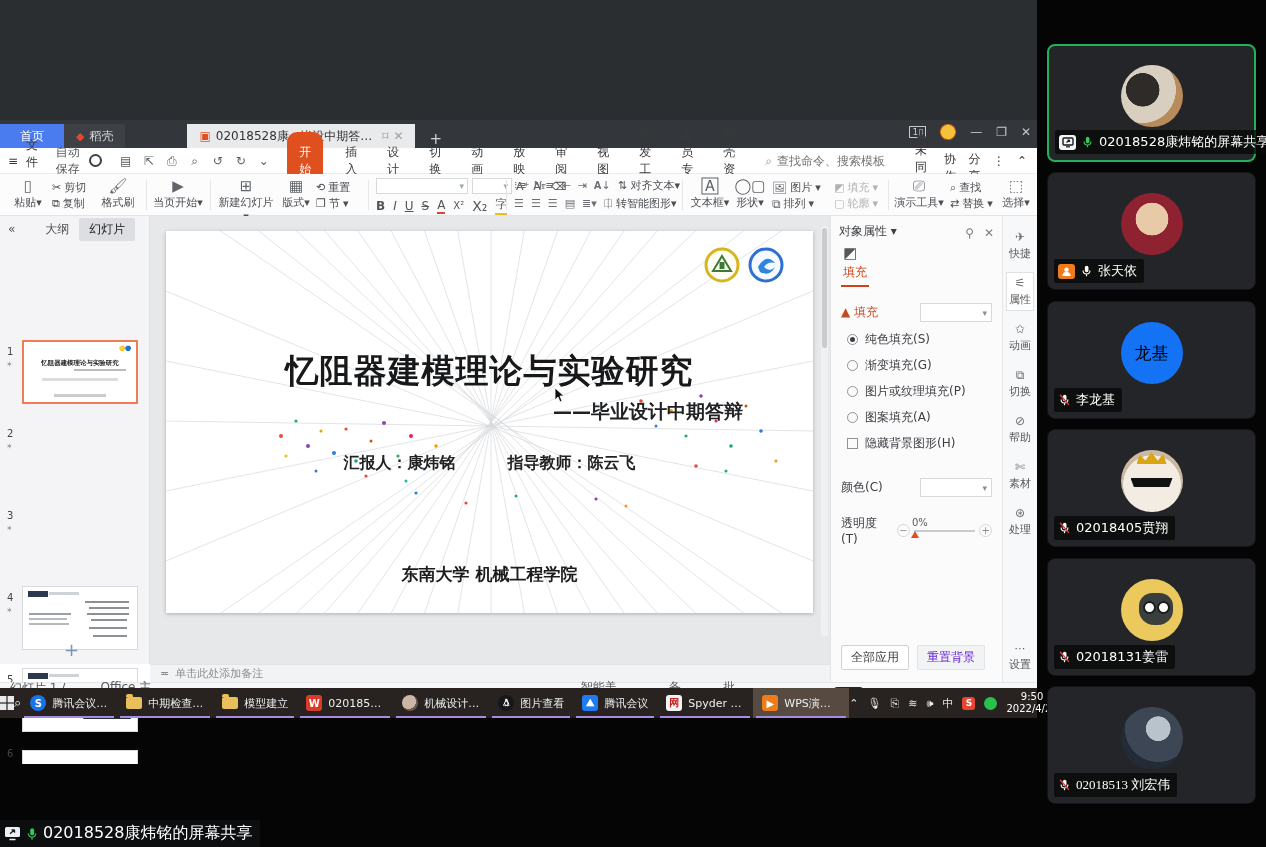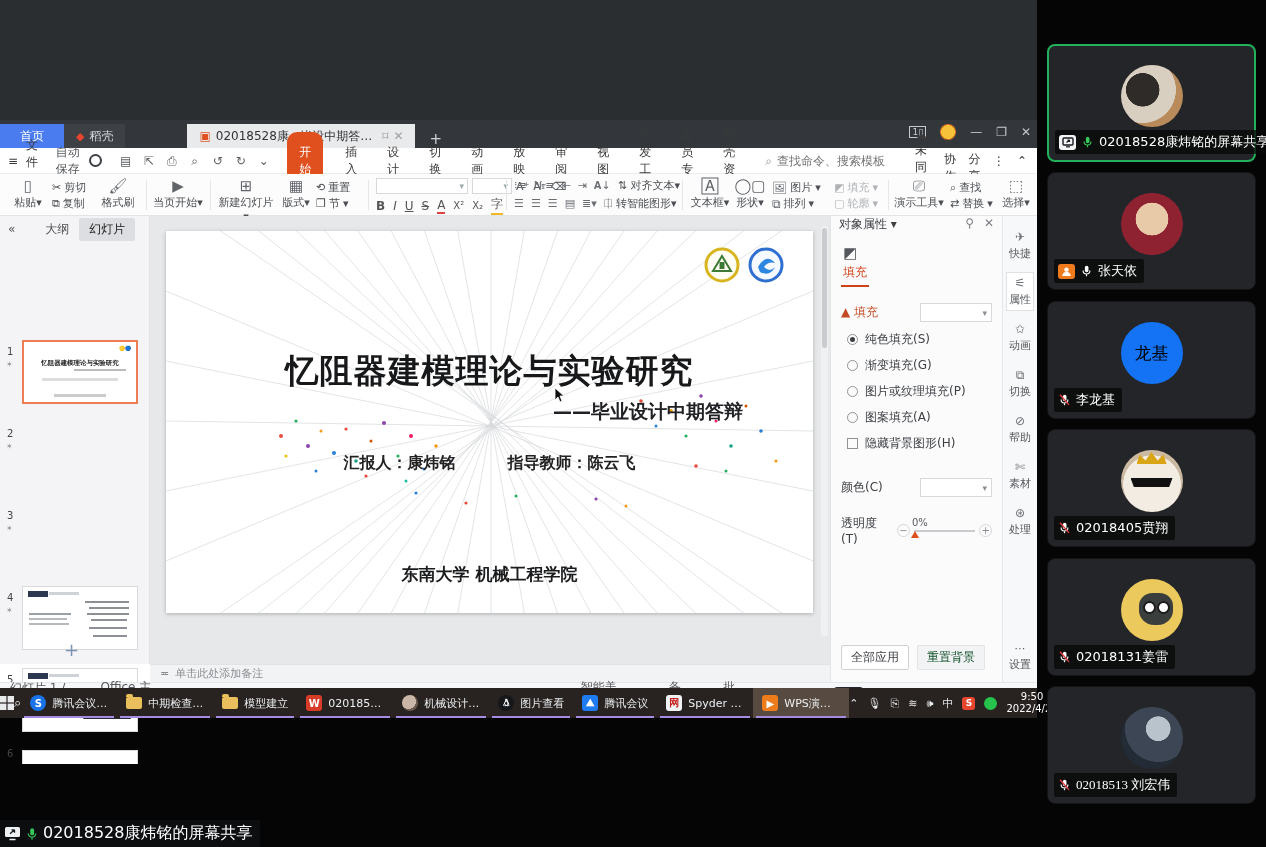--- a/index.html
+++ b/index.html
@@ -88,29 +88,29 @@
 
   .notesbar { left:150px; top:544px; width:680px; height:18px; background:#f2f3f5; border-top:1px solid #e2e3e5; display:flex; align-items:center; gap:6px; padding-left:10px; font-size:11px; color:#8a8d91; }
 
   .statusbar { left:0; top:562px; width:1037px; height:26px; background:#f6f7f8; border-top:1px solid #e4e5e7; display:flex; align-items:center; font-size:12px; color:#55585c; }
   .statusbar .sep { width:1px; height:14px; background:#d9dadc; margin:0 8px; }
   .playbtn { width:30px; height:18px; background:#23262b; border-radius:3px; color:#fff; display:flex; align-items:center; justify-content:center; font-size:10px; }
   .zoomline { width:56px; height:2px; background:#c9cbce; position:relative; margin:0 4px; }
   .zoomline .knob { position:absolute; left:24px; top:-4px; width:10px; height:10px; border:1px solid #9aa0a6; border-radius:50%; background:#fff; }
 
   .props { left:830px; top:96px; width:172px; height:466px; background:#fbfbfc; border-left:1px solid #e3e4e6; font-size:12px; color:#3c3f43; }
-  .props .hd { display:flex; align-items:flex-start; height:24px; padding:0 8px; color:#3c3f43; }
+  .props .hd { display:flex; align-items:flex-end; height:24px; padding:0 8px; color:#3c3f43; }
   .filltab { color:#cf4318; border-bottom:2px solid #cf4318; padding:2px 2px 4px; font-size:12px; width:max-content; margin-left:10px; }
   .radio { width:11px; height:11px; border:1px solid #8f9397; border-radius:50%; display:inline-block; position:relative; }
   .radio.on::after { content:""; position:absolute; left:2px; top:2px; width:5px; height:5px; background:#3c3f43; border-radius:50%; }
   .chk { width:11px; height:11px; border:1px solid #8f9397; display:inline-block; }
   .drop { border:1px solid #d7d9dc; background:#fff; height:19px; display:flex; align-items:center; justify-content:flex-end; padding:0 4px; color:#8a8d91; font-size:9px; }
   .optrow { display:flex; align-items:center; gap:7px; margin:9px 0 0 16px; }
   .pbtn { border:1px solid #cfd1d4; background:#fff; padding:3px 9px; font-size:12px; color:#3c3f43; border-radius:2px; }
-  .pbtn.dis { color:#14532d; background:#f2f3f4; border-color:#e3e4e6; }
+  .pbtn.dis { color:#6d28d9; background:#f2f3f4; border-color:#e3e4e6; }
 
   .sidestrip { left:1002px; top:96px; width:35px; height:466px; background:#f7f8f9; border-left:1px solid #e5e6e8; display:flex; flex-direction:column; align-items:center; padding-top:14px; gap:15px; font-size:11px; color:#55585c; }
   .strip-item { display:flex; flex-direction:column; align-items:center; gap:2px; }
   .strip-item .ic { font-size:12px; color:#6a6e73; }
   .strip-item.sel { background:#fff; border:1px solid #e0e1e3; padding:3px 2px; margin:-4px 0; }
   .strip-bottom { margin-top:auto; margin-bottom:10px; display:flex; flex-direction:column; align-items:center; gap:2px; }
 
   
   .taskbar { left:0; top:688px; width:1037px; height:30px; background:#282220; display:flex; align-items:stretch; color:#eceff1; font-size:11px; }
   .tb-btn { display:flex; align-items:center; justify-content:center; width:40px; }
@@ -253,21 +253,21 @@
         <span style="font-size:11px;">A⁻</span>
         <span>⌫</span>
       </div>
       <div class="smallrow fmt" style="left:376px; top:22px;">
         <span style="font-weight:bold;">B</span>
         <span style="font-style:italic;">I</span>
         <span style="text-decoration:underline;">U</span>
         <span style="text-decoration:line-through;">S</span>
         <span style="border-bottom:2px solid #d44;">A</span>
         <span style="font-size:10px;">X²</span>
-        <span style="font-size:10px;">X₂</span>
+        <span style="font-size:14px;">X₂</span>
         <span style="border-bottom:2px solid #f2b824;">字</span>
       </div>
       <div class="rsep" style="left:506px;"></div>
 
       <div class="smallrow" style="left:514px; top:4px; gap:7px; color:#6a6e73;">
         <span>⁝≡</span>
         <span>№≡</span>
         <span>⇤</span>
         <span>⇥</span>
         <span>𝐀↓</span>

